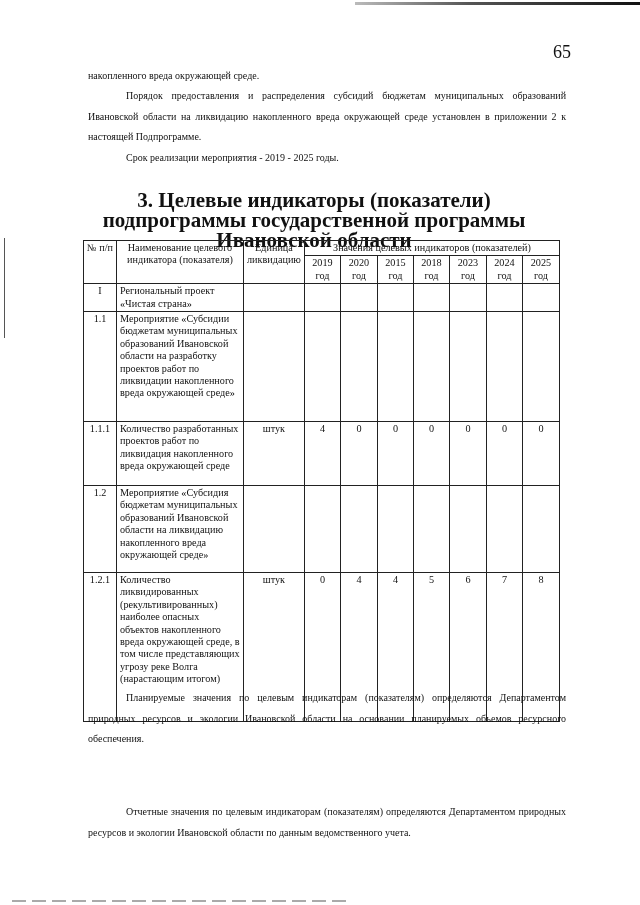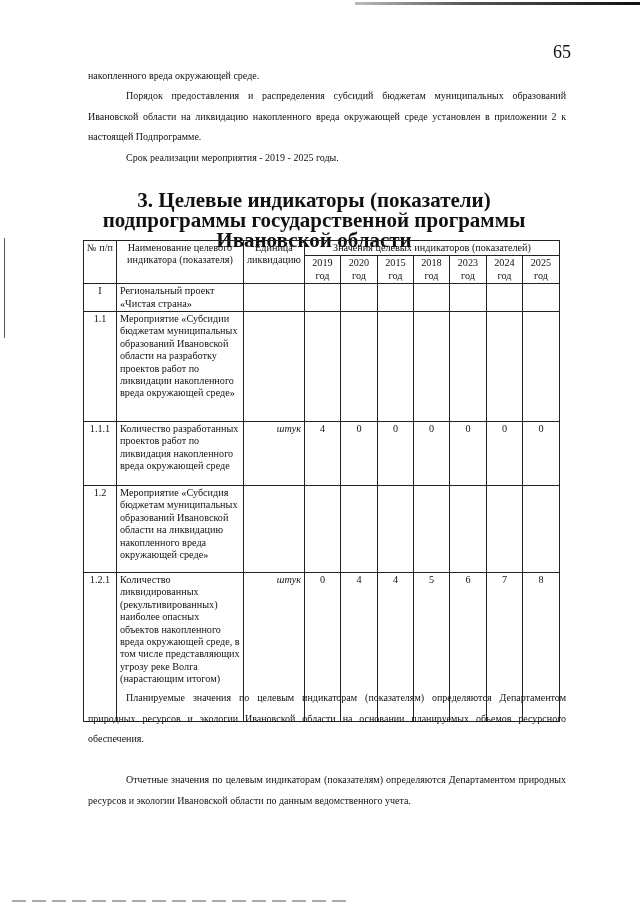--- a/index.html
+++ b/index.html
@@ -17,21 +17,21 @@
     .para .indent { display:inline-block; width:38px; }
     .heading { position:absolute; left:72px; top:190px; width:484px; text-align:center;
                font-weight:bold; font-size:21px; line-height:20px; margin:0; }
     table.ind { position:absolute; left:83px; top:240px; border-collapse:collapse;
                 table-layout:fixed; font-size:10.2px; line-height:12.4px; }
     table.ind td, table.ind th { border:1px solid #222; padding:1px 3px; vertical-align:top;
                 font-weight:normal; }
     table.ind th { text-align:center; }
     table.ind td.num { text-align:center; padding-left:1px; padding-right:1px; }
     table.ind td.val { text-align:center; }
-    table.ind td.unit { text-align:right;font-style:italic; }
+    table.ind td.unit { text-align:center; }
   </style>
 </head>
 <body>
 
 <div class="scan-top"></div>
 <div class="scan-left"></div>
 <div class="scan-bottom"></div>
 
 <div class="page-num">65</div>
 
@@ -129,13 +129,13 @@
       <td class="val">4</td>
       <td class="val">5</td>
       <td class="val">6</td>
       <td class="val">7</td>
       <td class="val">8</td>
     </tr>
   </tbody>
 </table>
 
 <p class="para" style="top:688px;"><span class="indent"></span><span>Планируемые значения по целевым индикаторам (показателям) определяются Департаментом природных ресурсов и экологии Ивановской области на основании планируемых объемов ресурсного обеспечения.</span></p>
-<p class="para" style="top:770px;"><span class="indent"></span><span>Отчетные значения по целевым индикаторам (показателям) определяются Департаментом природных ресурсов и экологии Ивановской области по данным ведомственного учета.</span></p>
+<p class="para" style="top:802px;"><span class="indent"></span><span>Отчетные значения по целевым индикаторам (показателям) определяются Департаментом природных ресурсов и экологии Ивановской области по данным ведомственного учета.</span></p>
 
 </body></html>

